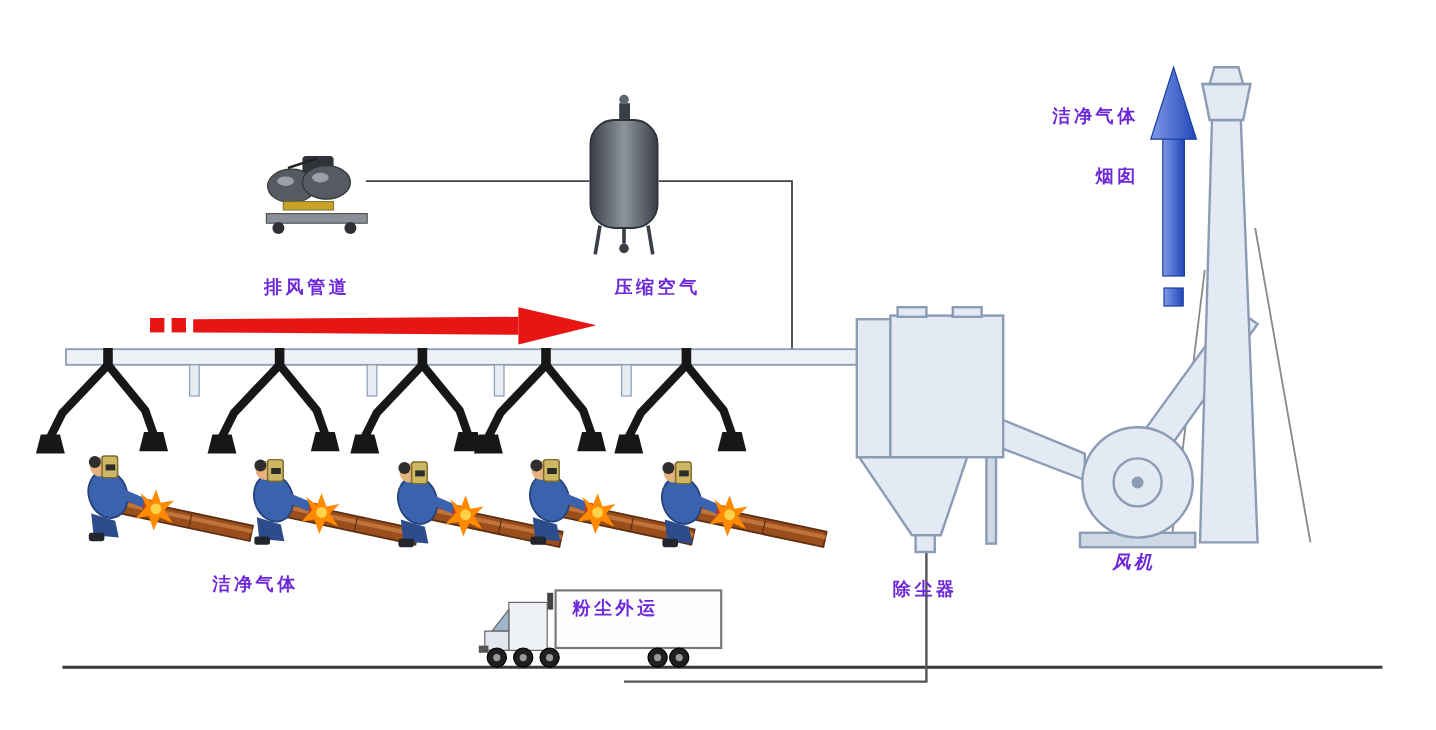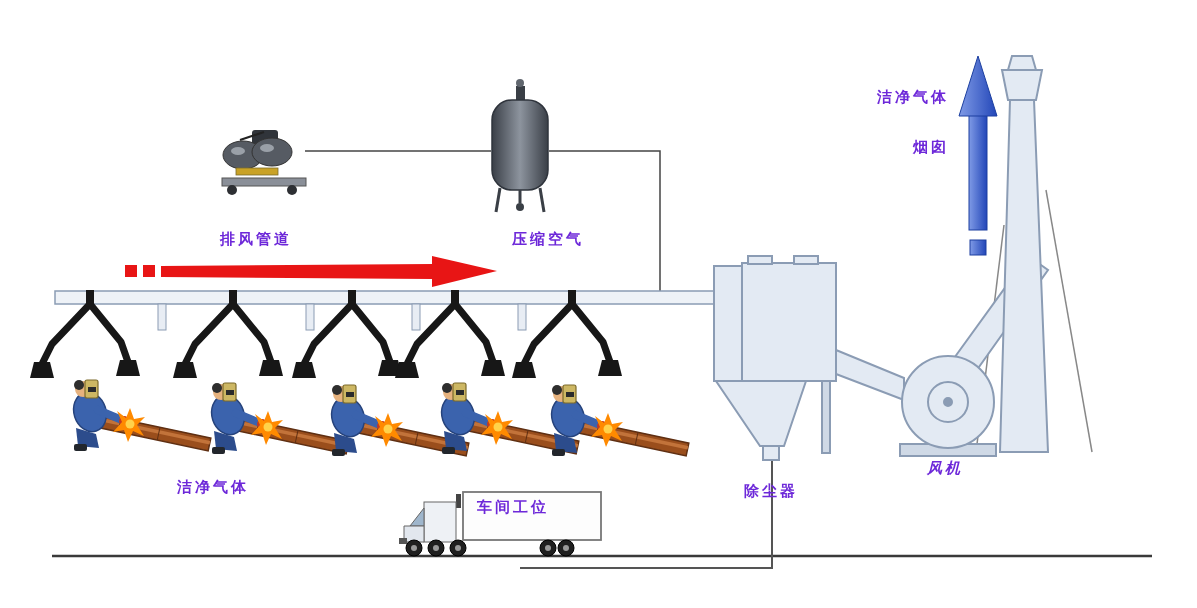--- a/index.html
+++ b/index.html
@@ -180,17 +180,17 @@
           <circle cx="566" cy="548" r="3"></circle>
     </g>
   </g>
 </svg>
 
 <div class="lbl" style="left:178px; top:232px;margin-left:42px;">排风管道</div>
 <div class="lbl" style="left:512px; top:232px;">压缩空气</div>
 <div class="lbl" style="left:877px; top:90px;">洁净气体</div>
 <div class="lbl" style="left:913px; top:140px;">烟囱</div>
 <div class="lbl" style="left:177px; top:480px;">洁净气体</div>
-<div class="lbl" style="left:477px; top:500px;">车间工位</div>
+<div class="lbl" style="left:477px; top:500px;">粉尘外运</div>
 <div class="lbl" style="left:744px; top:484px;">除尘器</div>
 <div class="lbl" style="left:927px; top:461px;font-style:italic;">风机</div>
 
 </div>
 
 </body></html>

